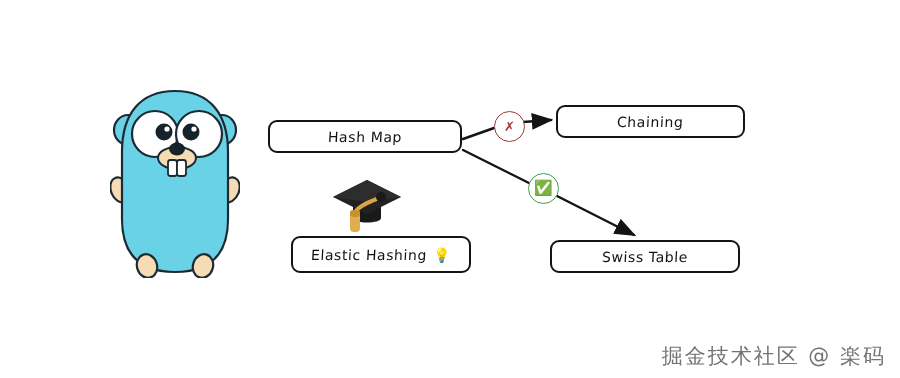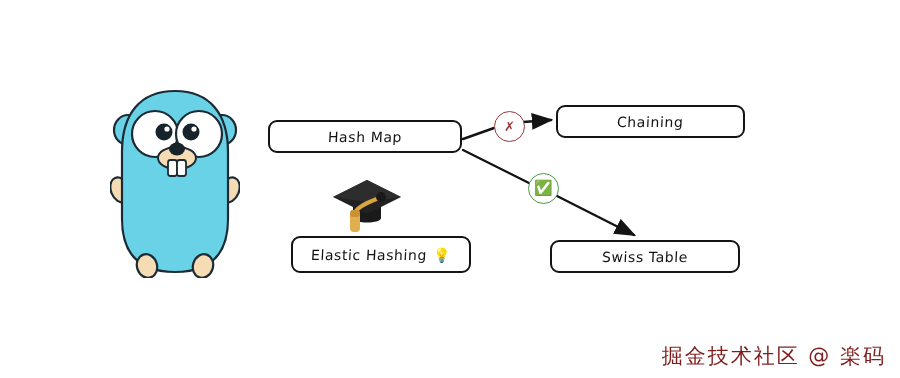--- a/index.html
+++ b/index.html
@@ -113,21 +113,21 @@
   }
   #gopher svg { display: block; }
 
   
   #watermark {
     position: absolute;
     right: 14px;
     bottom: 8px;
     font-family: "DejaVu Sans", sans-serif;
     font-size: 21px;
-    color: #7f1d1d;
+    color: #737373;
     letter-spacing: 2px;
     white-space: nowrap;
     z-index: 9;
     user-select: none;
   }
 </style>
 </head>
 <body>
 
 <div id="canvas">

